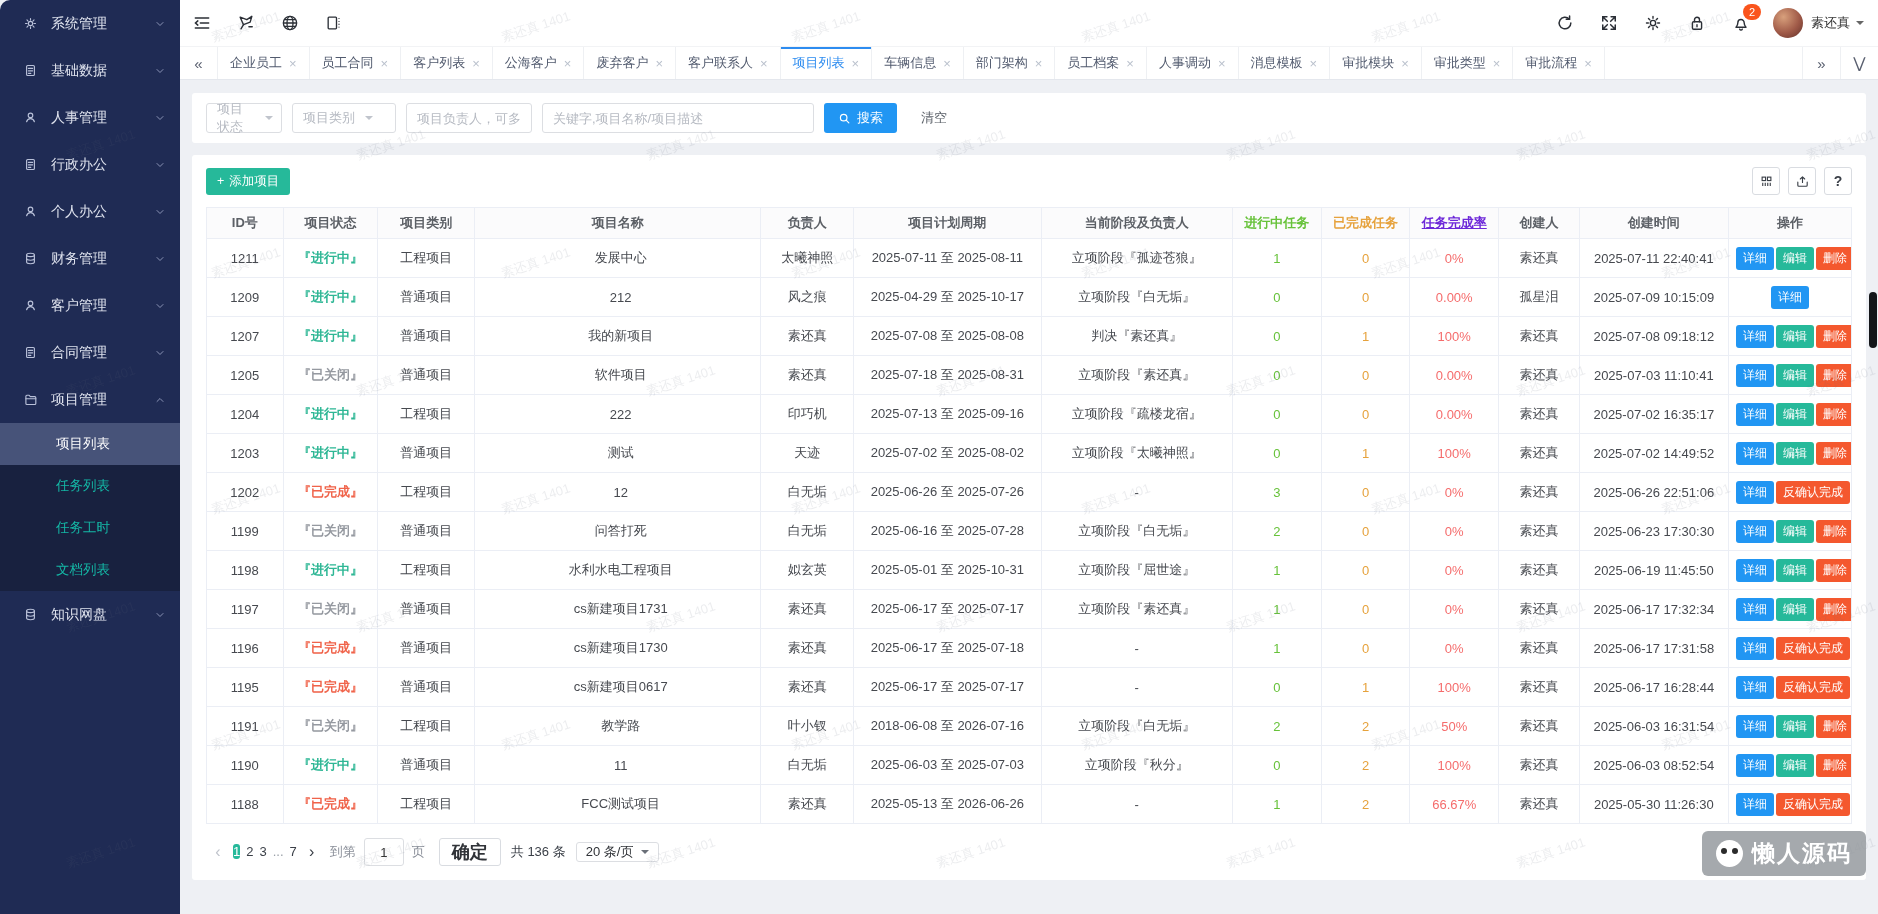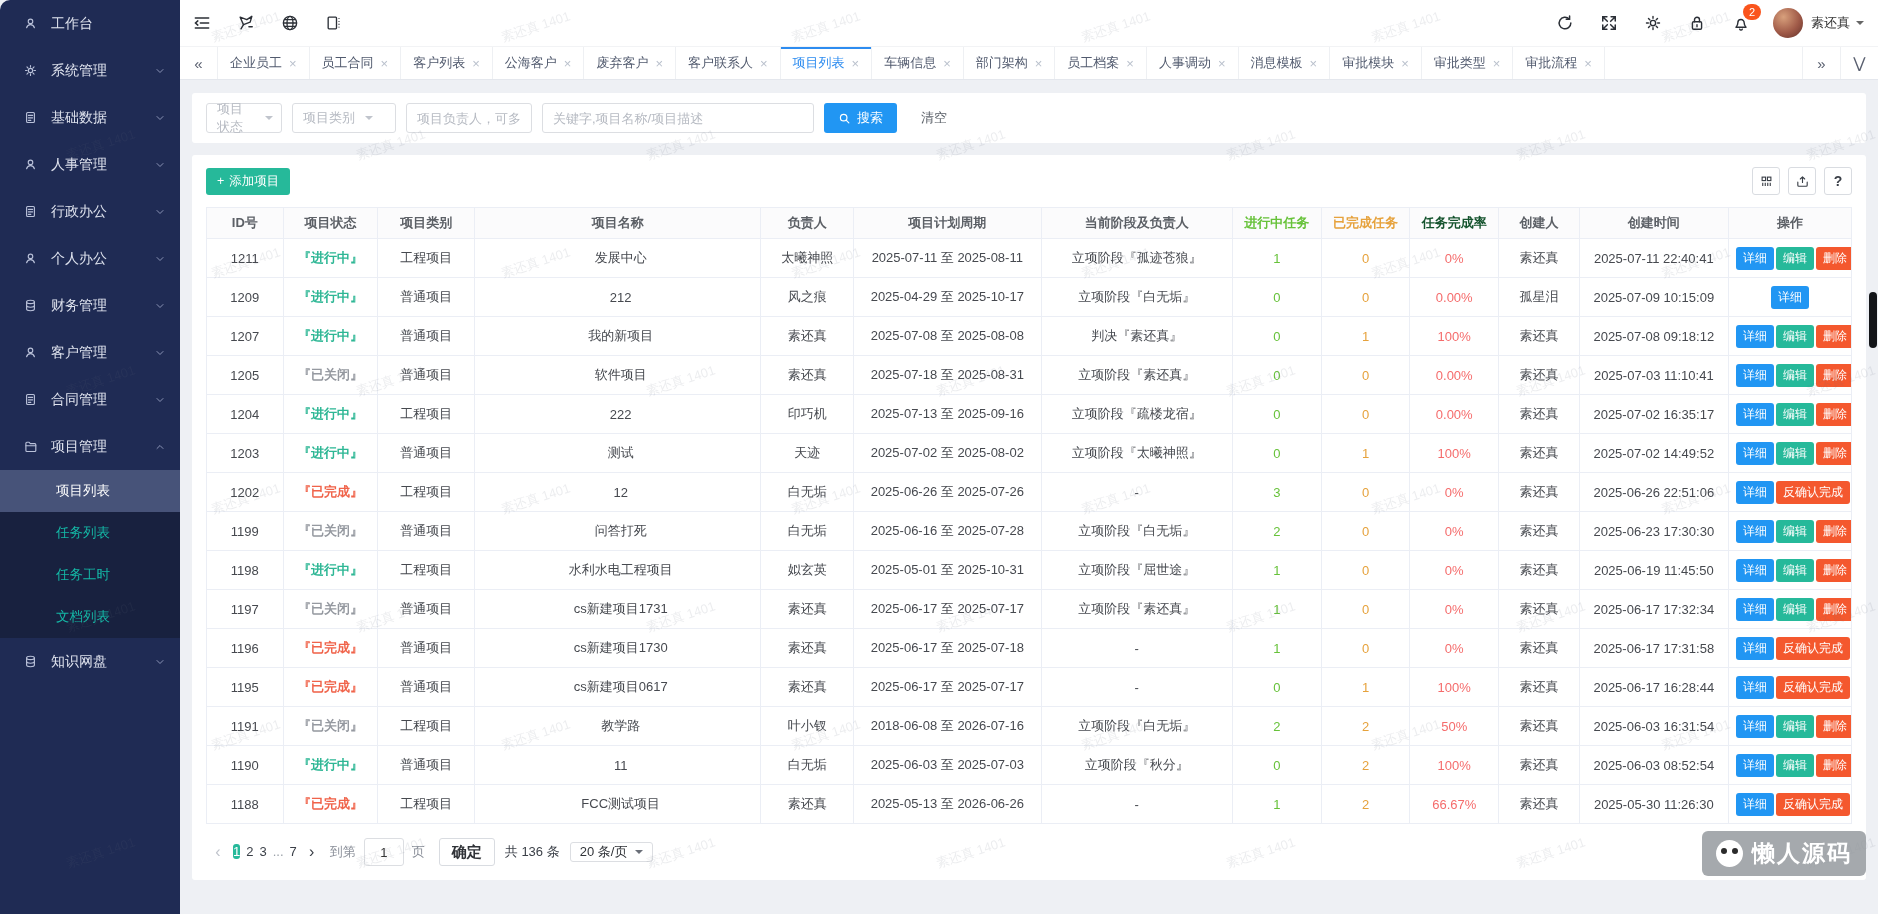--- a/index.html
+++ b/index.html
@@ -101,21 +101,21 @@
   .pg-arrow { width:24px; text-align:center; font-size:16px; cursor:pointer; }
   .pg-arrow.prev { color:#c0c4cc; }
   .pg-page { min-width:26px; height:26px; line-height:26px; text-align:center; margin:0 3px;
     border-radius:3px; cursor:pointer; }
   .pg-page.active { background:#26b99a; color:#fff; }
   .pg-dots { color:#9aa0a8; margin:0 3px; }
   .pg-label { color:#8a8f99; margin:0 6px; }
   .goto-input { width:40px; height:28px; border:1px solid #dcdee2; border-radius:3px;
     text-align:center; font-size:13px; margin:0 2px; font-family:inherit; color:#333; }
   .btn-confirm { height:28px; padding:0 12px; margin:0 8px; background:#fff;
-    border:1px solid #d9dce1; border-radius:3px; font-size:15px; font-weight:bold; color:#303338;
+    border:1px solid #d9dce1; border-radius:3px; font-size:18px; font-weight:bold; color:#303338;
     cursor:pointer; font-family:inherit; }
   .pg-total { margin:0 10px 0 2px; }
   .size-select { height:20px; border:1px solid #dcdee2; border-radius:3px; display:flex;
     align-items:center; padding:0 9px; cursor:pointer; color:#303338; }
   .size-select .caret { border-top-color:#6a6f78; margin-left:8px; }
 
   
   .wm-layer { position:absolute; inset:0; pointer-events:none; z-index:50; overflow:hidden; }
   .wm { position:absolute; font-size:13px; color:rgba(96,104,122,0.12);
     transform:rotate(-18deg); white-space:nowrap; }
@@ -131,27 +131,20 @@
   .scroll-thumb { position:absolute; right:1px; top:292px; width:8px; height:56px;
     background:#141619; border-radius:4px; z-index:70; }
 </style>
 </head>
 <body>
 
 <div class="app">
 
   <aside class="sidebar">
     <nav id="side-nav">
-        <div class="side-item">
-          <svg class="si" viewBox="0 0 24 24" fill="none" stroke="currentColor" stroke-width="1.6" stroke-linecap="round" stroke-linejoin="round">
-            <circle cx="12" cy="9" r="3.2"></circle>
-            <path d="M6.5 18c.8-3 2.8-4.5 5.5-4.5s4.7 1.5 5.5 4.5"></path>
-          </svg>
-          <span class="lbl">工作台</span>
-        </div>
         <div class="side-item">
           <svg class="si" viewBox="0 0 24 24" fill="none" stroke="currentColor" stroke-width="1.6" stroke-linecap="round" stroke-linejoin="round">
             <circle cx="12" cy="12" r="3"></circle>
             <path d="M12 5v2.2M12 16.8V19M5 12h2.2M16.8 12H19M7 7l1.6 1.6M15.4 15.4L17 17M17 7l-1.6 1.6M8.6 15.4L7 17"></path>
           </svg>
           <span class="lbl">系统管理</span>
           <svg class="side-arrow" viewBox="0 0 24 24" fill="none" stroke="currentColor" stroke-width="2" stroke-linecap="round">
             <path d="M6 9l6 6 6-6"></path>
           </svg>
         </div>
@@ -456,21 +449,21 @@
             <tr id="thead-row">
               <th>ID号</th>
               <th>项目状态</th>
               <th>项目类别</th>
               <th>项目名称</th>
               <th>负责人</th>
               <th>项目计划周期</th>
               <th>当前阶段及负责人</th>
               <th style="color: rgb(103, 194, 58);">进行中任务</th>
               <th style="color: rgb(230, 162, 60);">已完成任务</th>
-              <th style="color: #14532d;">任务完成率</th>
+              <th style="color: #6d28d9; text-decoration: underline;">任务完成率</th>
               <th>创建人</th>
               <th>创建时间</th>
               <th>操作</th>
             </tr>
           </thead>
         <tbody id="tbody">
             <tr>
               <td>1211</td>
               <td class="st-ongoing">『进行中』</td>
               <td>工程项目</td>

